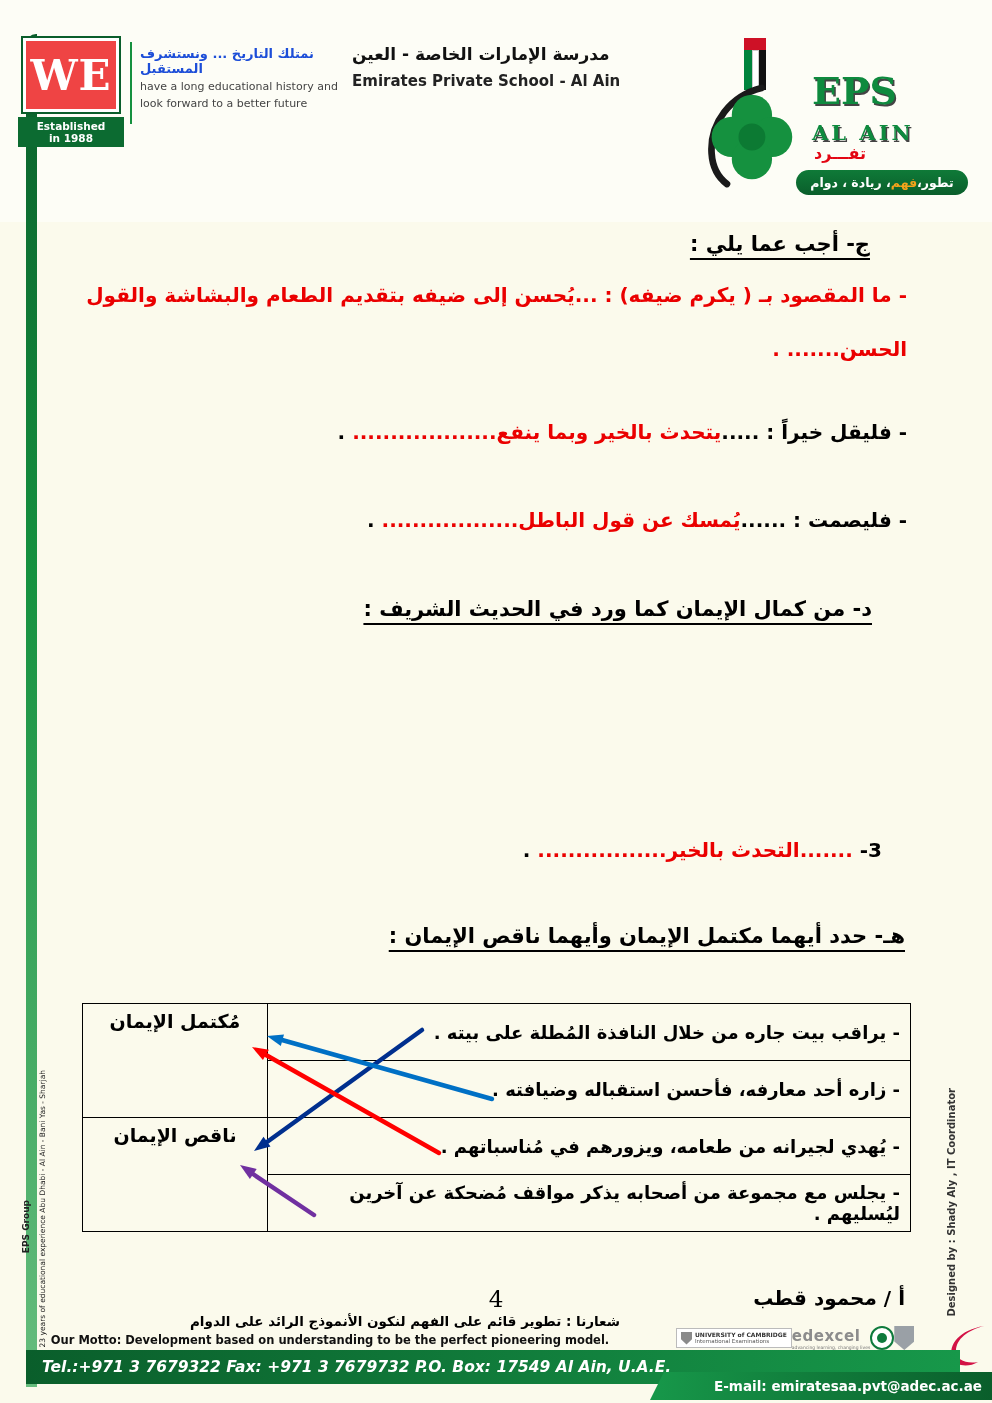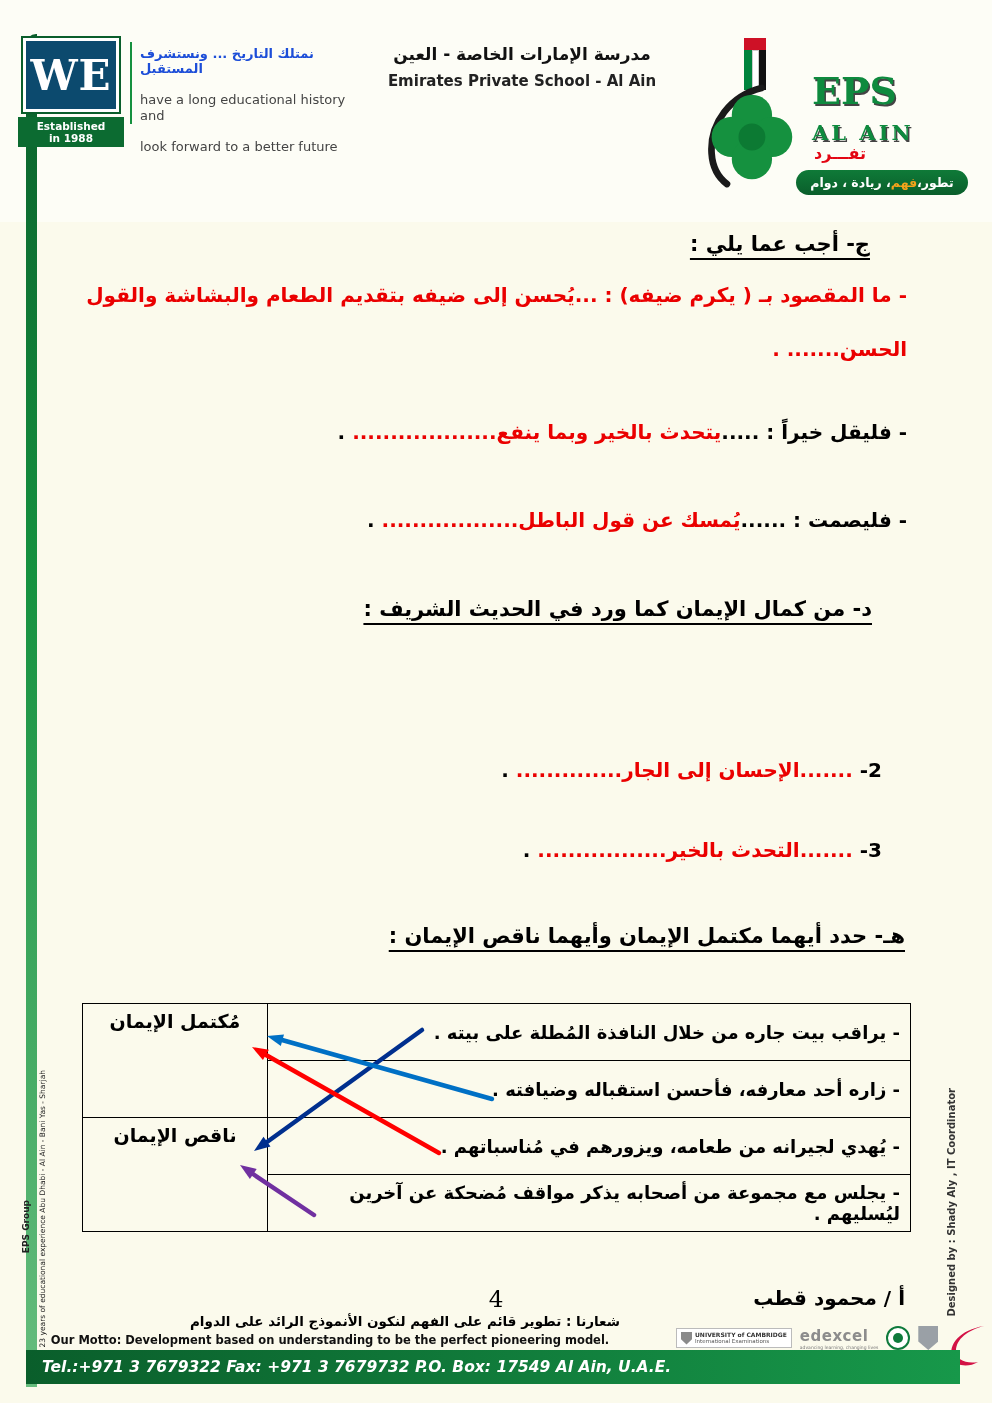--- a/index.html
+++ b/index.html
@@ -5,31 +5,31 @@
   *{margin:0;padding:0;box-sizing:border-box}
   html,body{width:992px;height:1403px}
   body{font-family:"DejaVu Sans",sans-serif;background:#fff}
   .page{position:relative;width:992px;height:1403px;background:#FBFAEC;overflow:hidden}
   .header-band{position:absolute;top:0;left:0;width:100%;height:222px;background:#FDFDF6}
   .left-strip{position:absolute;left:26px;top:34px;bottom:16px;width:11px;border-top-left-radius:10px;
     background:linear-gradient(180deg,#0A5E2B 0%,#15913F 40%,#67BD7E 100%)}
 
   
   .we-logo{position:absolute;left:18px;top:36px;width:106px;text-align:center;z-index:3}
-  .we-box{width:100px;height:78px;margin:0 auto;background:#0c4a6e;border:2px solid #0A5E2B;
+  .we-box{width:100px;height:78px;margin:0 auto;background:#ef4444;border:2px solid #0A5E2B;
     box-shadow:inset 0 0 0 3px #fff;display:flex;align-items:center;justify-content:center;
     font-family:"DejaVu Serif",serif;font-size:42px;font-weight:bold;color:#fff;letter-spacing:1px}
   .we-ribbon{margin-top:3px;background:#0C6B31;color:#fff;font-size:10.5px;font-weight:bold;padding:3px 12px}
   .hdr-divider{position:absolute;left:130px;top:42px;width:2px;height:82px;background:#15913F}
 
   .tagline-block{position:absolute;left:140px;top:46px;width:230px}
   .tagline-ar{font-size:13px;font-weight:bold;color:#1d4ed8;direction:rtl;text-align:left}
-  .tagline-en{font-size:13px;color:#444;margin-top:16px;line-height:1.2}
-
-  .school-block{position:absolute;left:362px;top:44px;width:320px;text-align:center}
+  .tagline-en{font-size:11px;color:#444;margin-top:4px;line-height:1.2}
+
+  .school-block{position:absolute;left:352px;top:44px;width:320px;text-align:left}
   .school-ar{font-size:17px;font-weight:bold;color:#111}
   .school-en{font-size:15px;font-weight:bold;color:#222;margin-top:8px}
 
   
   .eps-logo{position:absolute;left:700px;top:26px;width:272px;height:180px}
   .uae-flag{position:absolute;left:44px;top:12px;width:22px;height:52px}
   .f-red{position:absolute;left:0;top:0;width:22px;height:12px;background:#CE1126}
   .f-g{position:absolute;left:0;top:12px;width:8px;height:40px;background:#00843D}
   .f-w{position:absolute;left:8px;top:12px;width:7px;height:40px;background:#fff;border:1px solid #ccc}
   .f-b{position:absolute;left:15px;top:12px;width:7px;height:40px;background:#111}
@@ -54,21 +54,21 @@
   .match-table td{border:1.6px solid #000;font-weight:bold;color:#000;background:transparent}
   .match-table .stmt{width:643px;height:57px;font-size:18px;text-align:right;padding:0 10px;vertical-align:middle}
   .match-table .lbl{width:185px;font-size:19px;text-align:center;vertical-align:top;padding-top:6px}
   .arrows{position:absolute;left:82px;top:1003px;pointer-events:none}
 
   
   .page-num{position:absolute;top:1286px;left:0;width:992px;text-align:center;font-size:23px;font-family:"DejaVu Serif",serif;color:#000}
   .teacher{position:absolute;top:1286px;right:87px;font-size:20px;font-weight:bold;color:#000;direction:rtl}
   .motto-ar{position:absolute;top:1313px;left:40px;width:580px;font-size:13.5px;font-weight:bold;color:#000;direction:rtl}
   .motto-en{position:absolute;top:1333px;left:40px;width:580px;text-align:center;font-size:11.5px;font-weight:bold;color:#111}
-  .accred{position:absolute;top:1326px;left:676px;display:flex;align-items:center;gap:8px}
+  .accred{position:absolute;top:1326px;left:676px;display:flex;align-items:center;}
   .cam{display:flex;align-items:center;gap:3px;background:#fff;border:1px solid #bbb;padding:2px 4px}
   .cam-shield{width:11px;height:13px;background:#8a8a8a;clip-path:polygon(0 0,100% 0,100% 60%,50% 100%,0 60%)}
   .cam-txt{font-size:6px;font-weight:bold;color:#333;line-height:1.2;text-align:left}
   .cam-txt .sub{font-weight:normal;font-size:5.5px;color:#555}
   .edex{text-align:left}
   .edex-name{font-size:15px;font-weight:bold;color:#8c8c8c;letter-spacing:.5px}
   .edex-sub{font-size:4.5px;color:#777}
   .emblem{width:24px;height:24px;border-radius:50%;border:2px solid #0E7A3C;background:#fff;position:relative}
   .emblem::after{content:"";position:absolute;inset:5px;border-radius:50%;background:#0E7A3C}
   .shield2{width:20px;height:24px;background:#9aa0a6;clip-path:polygon(0 0,100% 0,100% 65%,50% 100%,0 65%)}
@@ -149,21 +149,20 @@
     <p class="ln red" style="top:283px;right:85px">- ما المقصود بـ ( يكرم ضيفه) : ...يُحسن إلى ضيفه بتقديم الطعام والبشاشة والقول</p>
     <p class="ln red" style="top:337px;right:85px">الحسن....... .</p>
 
     <p class="ln" style="top:420px;right:85px"><span>- فليقل خيراً : </span><span>.....</span><span class="red">يتحدث بالخير وبما ينفع...................</span><span> .</span></p>
 
     <p class="ln" style="top:508px;right:85px"><span>- فليصمت : </span><span>......</span><span class="red">يُمسك عن قول الباطل..................</span><span> .</span></p>
 
     <h3 class="hd" style="top:597px;right:120px">د- من كمال الإيمان كما ورد في الحديث الشريف :</h3>
 
 
-    <p class="ln" style="top:758px;right:110px"><span>2- </span><span class="red">.......الإحسان إلى الجار..............</span><span> .</span></p>
 
     <p class="ln" style="top:838px;right:110px"><span>3- </span><span class="red">.......التحدث بالخير.................</span><span> .</span></p>
 
     <h3 class="hd" style="top:924px;right:87px">هـ- حدد أيهما مكتمل الإيمان وأيهما ناقص الإيمان :</h3>
   </div>
 
   <table class="match-table" dir="rtl">
     <tbody>
         <tr>
       <td class="stmt">- يراقب بيت جاره من خلال النافذة المُطلة على بيته .</td>
@@ -217,18 +216,21 @@
     <div class="shield2"></div>
   </div>
 
   <svg class="swoosh" width="46" height="44" viewBox="0 0 46 44">
     <path d="M40 2 C 16 6, 4 20, 8 34 C 11 42, 24 44, 34 38 C 22 40, 12 36, 12 27 C 12 15, 24 6, 40 2 Z" fill="#D31145"></path>
   </svg>
 
   <div class="tel-bar">
     <span>Tel.:+971 3 7679322 Fax:  +971 3 7679732  P.O. Box: 17549 Al Ain, U.A.E.</span>
   </div>
+  <div class="email-bar">
+    <span>E-mail: emiratesaa.pvt@adec.ac.ae</span>
+  </div>
 
   <div class="vtext v-eps">EPS Group</div>
   <div class="vtext v-exp">23 years of educational experience Abu Dhabi - Al Ain - Bani Yas - Sharjah</div>
   <div class="vtext v-des">Designed by : Shady Aly , IT Coordinator</div>
 
 </div>
 
 </body></html>

